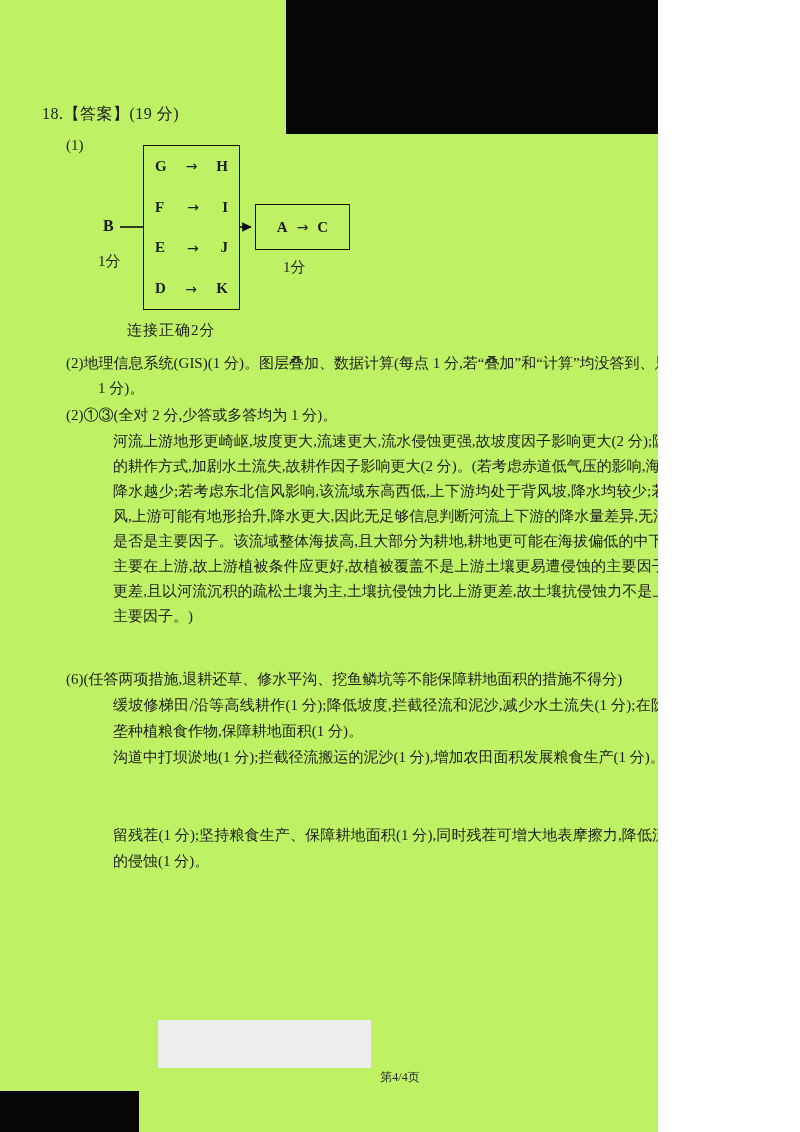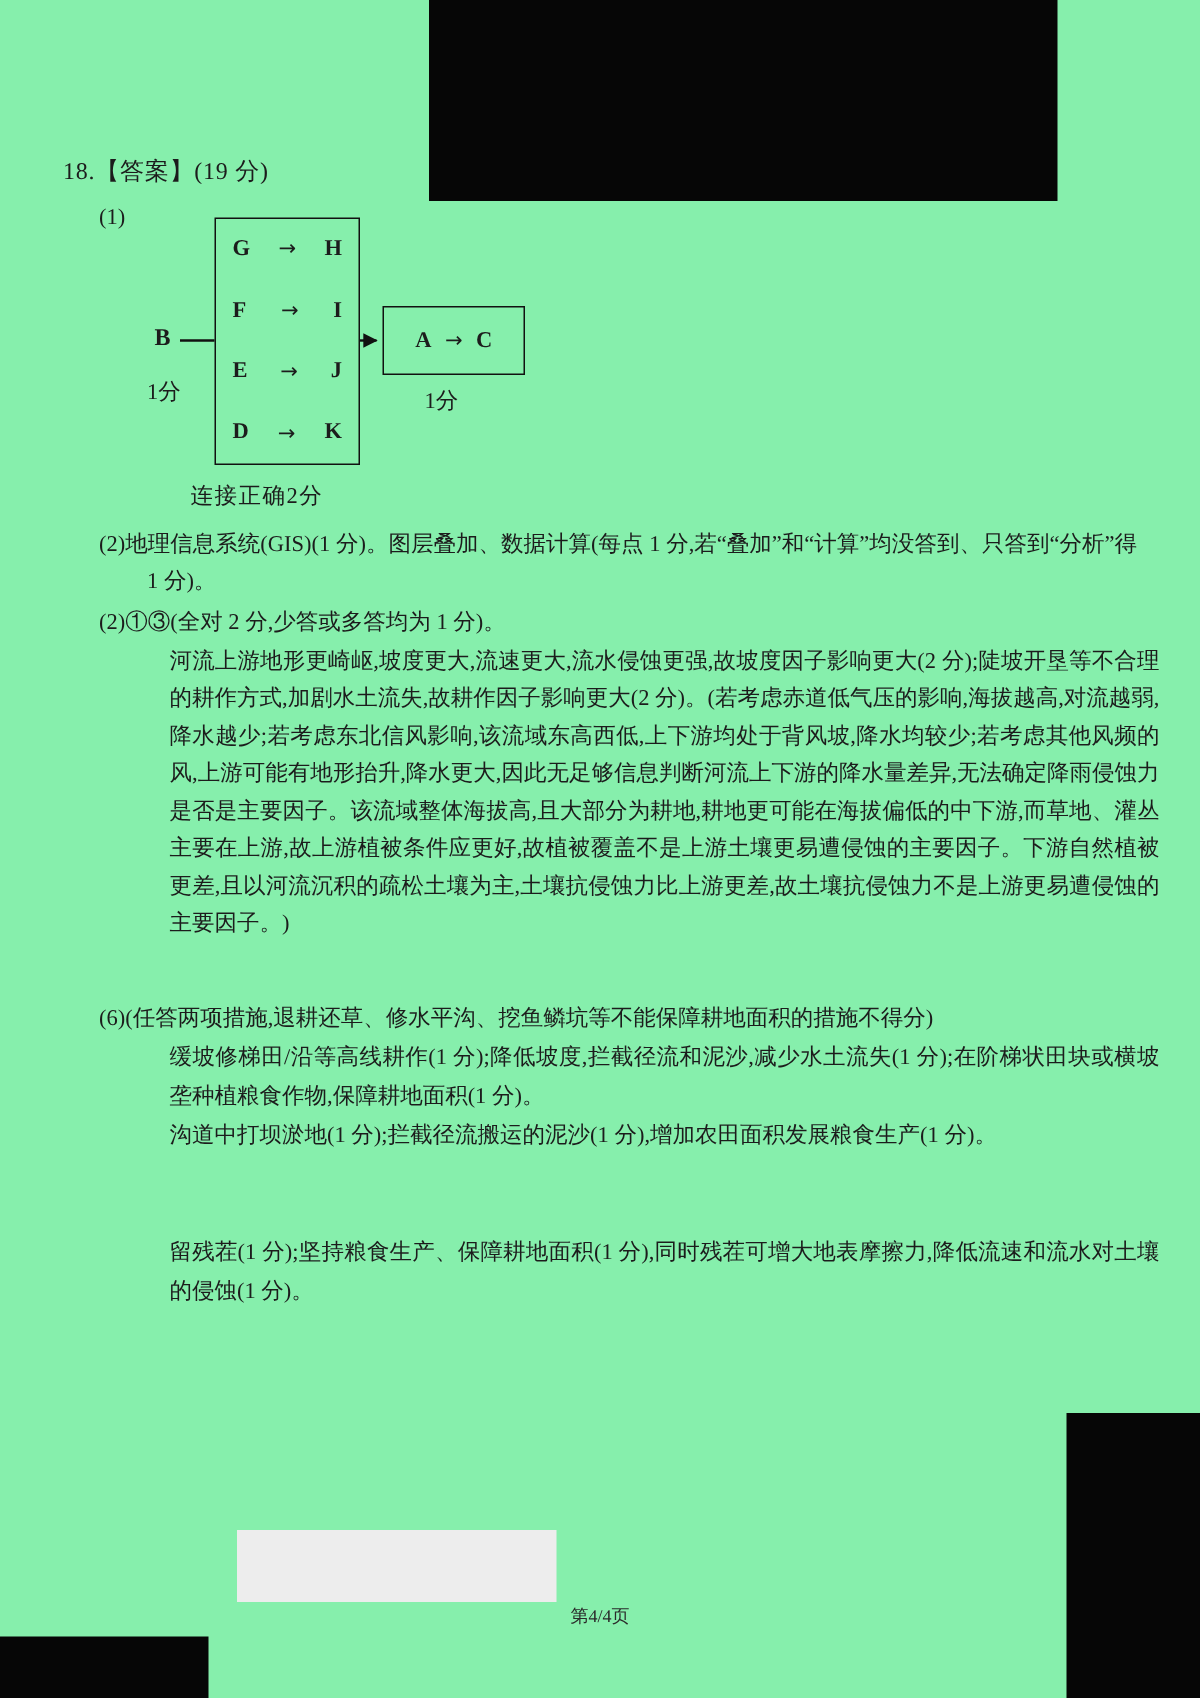--- a/index.html
+++ b/index.html
@@ -1,18 +1,18 @@
 <!DOCTYPE html>
 <html><head>
 <meta charset="utf-8">
 <style>
   * { margin:0; padding:0; box-sizing:border-box; }
   html,body { background:#ffffff; }
   .page {
-    position:relative; width:800px; height:1132px; background:#86efac;
+    position:relative; width:658px; height:1132px; background:#bef264;
     font-family:"Liberation Serif","DejaVu Serif",serif; color:#1c1c1c;
     overflow:hidden;
   }
   .blk { position:absolute; background:#060606; }
   .grayblk { position:absolute; background:#ededed; }
   .heading { position:absolute; left:42px; top:104px; font-size:16px; letter-spacing:0.5px; }
   .part1 { position:absolute; left:66px; top:137px; font-size:15px; }
   .para {
     position:absolute; font-size:15px; line-height:25px; text-align:justify;
   }

